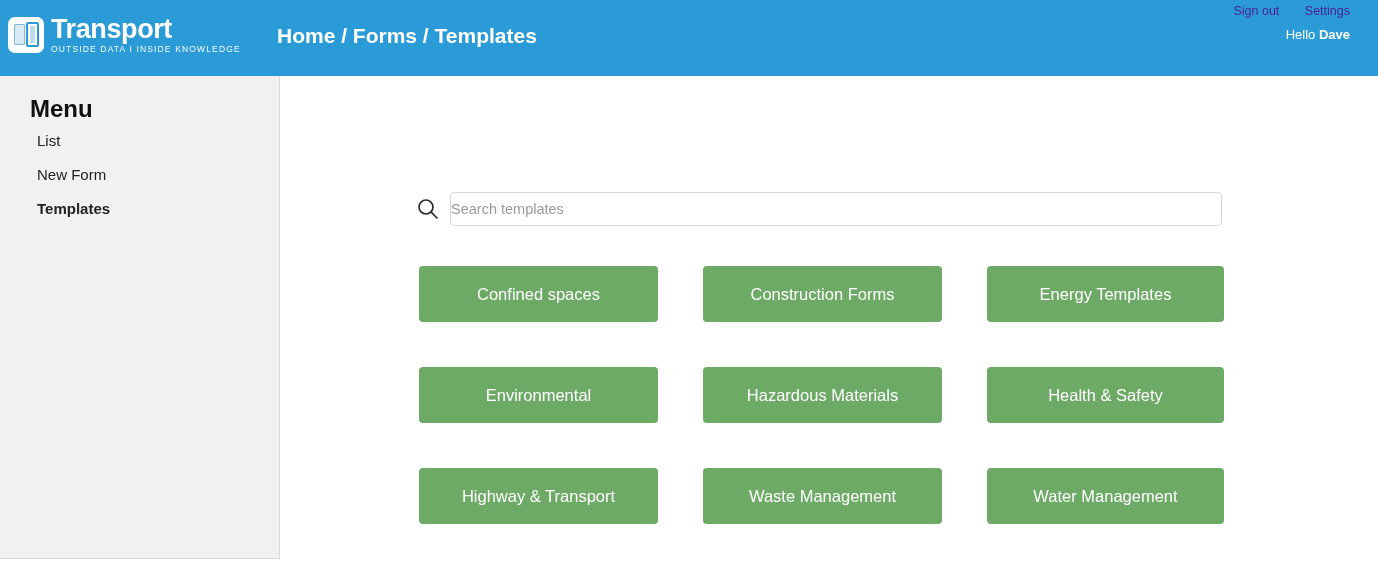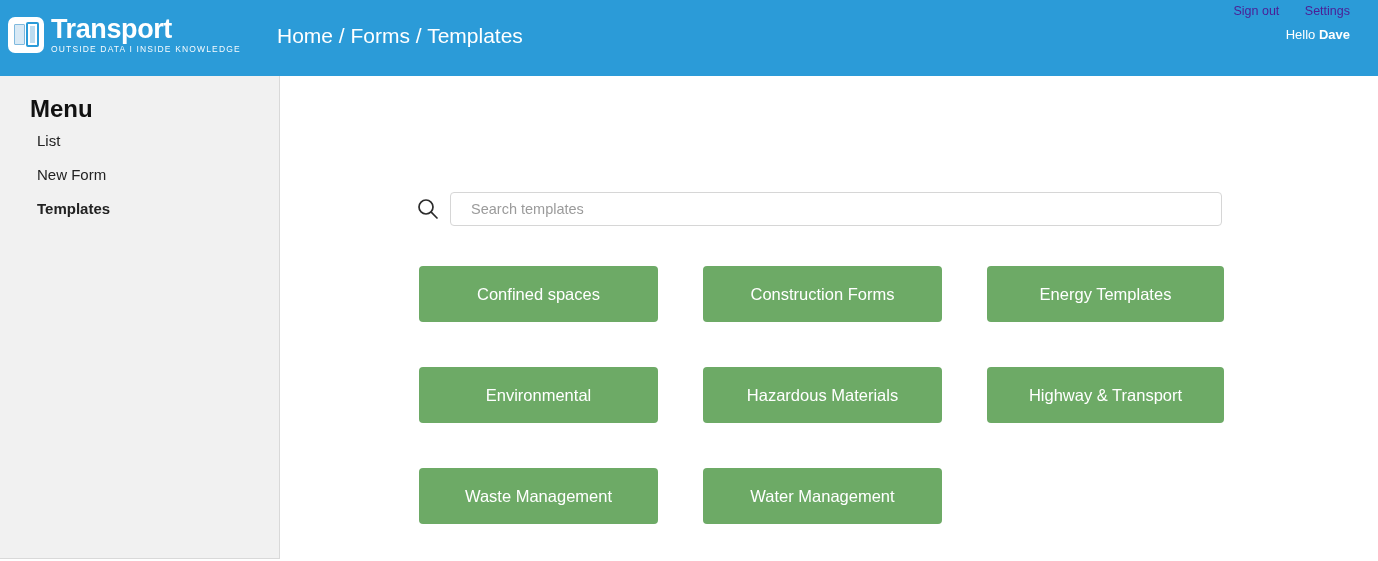--- a/index.html
+++ b/index.html
@@ -74,21 +74,21 @@
     margin-top: 2px;
     opacity: 0.96;
   }
 
   .breadcrumb {
     position: absolute;
     left: 277px;
     top: 24px;
     font-size: 21px;
     color: #ffffff;
-    font-weight: 400;
+    font-weight: 700;
     white-space: nowrap;
   }
 
   .topright {
     position: absolute;
     right: 28px;
     top: 4px;
     text-align: right;
     color: #ffffff;
   }
@@ -167,21 +167,21 @@
   }
   .search-input {
     width: 772px;
     height: 34px;
     border: 1px solid #d6d6d6;
     border-radius: 4px;
     background: #ffffff;
     font-size: 14.5px;
     font-family: "Liberation Sans", sans-serif;
     color: #333333;
-    padding: 0 20px;
+    padding: 0 0;
     outline: none;
   }
   .search-input::placeholder { color: #9b9b9b; }
 
   .tpl-grid {
     position: absolute;
     left: 138px;
     top: 190px;
     display: grid;
     grid-template-columns: 239px 239px 237px;
@@ -252,18 +252,19 @@
     </svg>
     <input class="search-input" type="text" placeholder="Search templates" style="">
   </div>
 
   <div class="tpl-grid">
     <button class="tpl-btn">Confined spaces</button>
     <button class="tpl-btn">Construction Forms</button>
     <button class="tpl-btn">Energy Templates</button>
     <button class="tpl-btn">Environmental</button>
     <button class="tpl-btn">Hazardous Materials</button>
+    <button class="tpl-btn">Health &amp; Safety</button>
     <button class="tpl-btn">Highway &amp; Transport</button>
     <button class="tpl-btn">Waste Management</button>
     <button class="tpl-btn">Water Management</button>
   </div>
 
 </div>
 
 </body></html>

